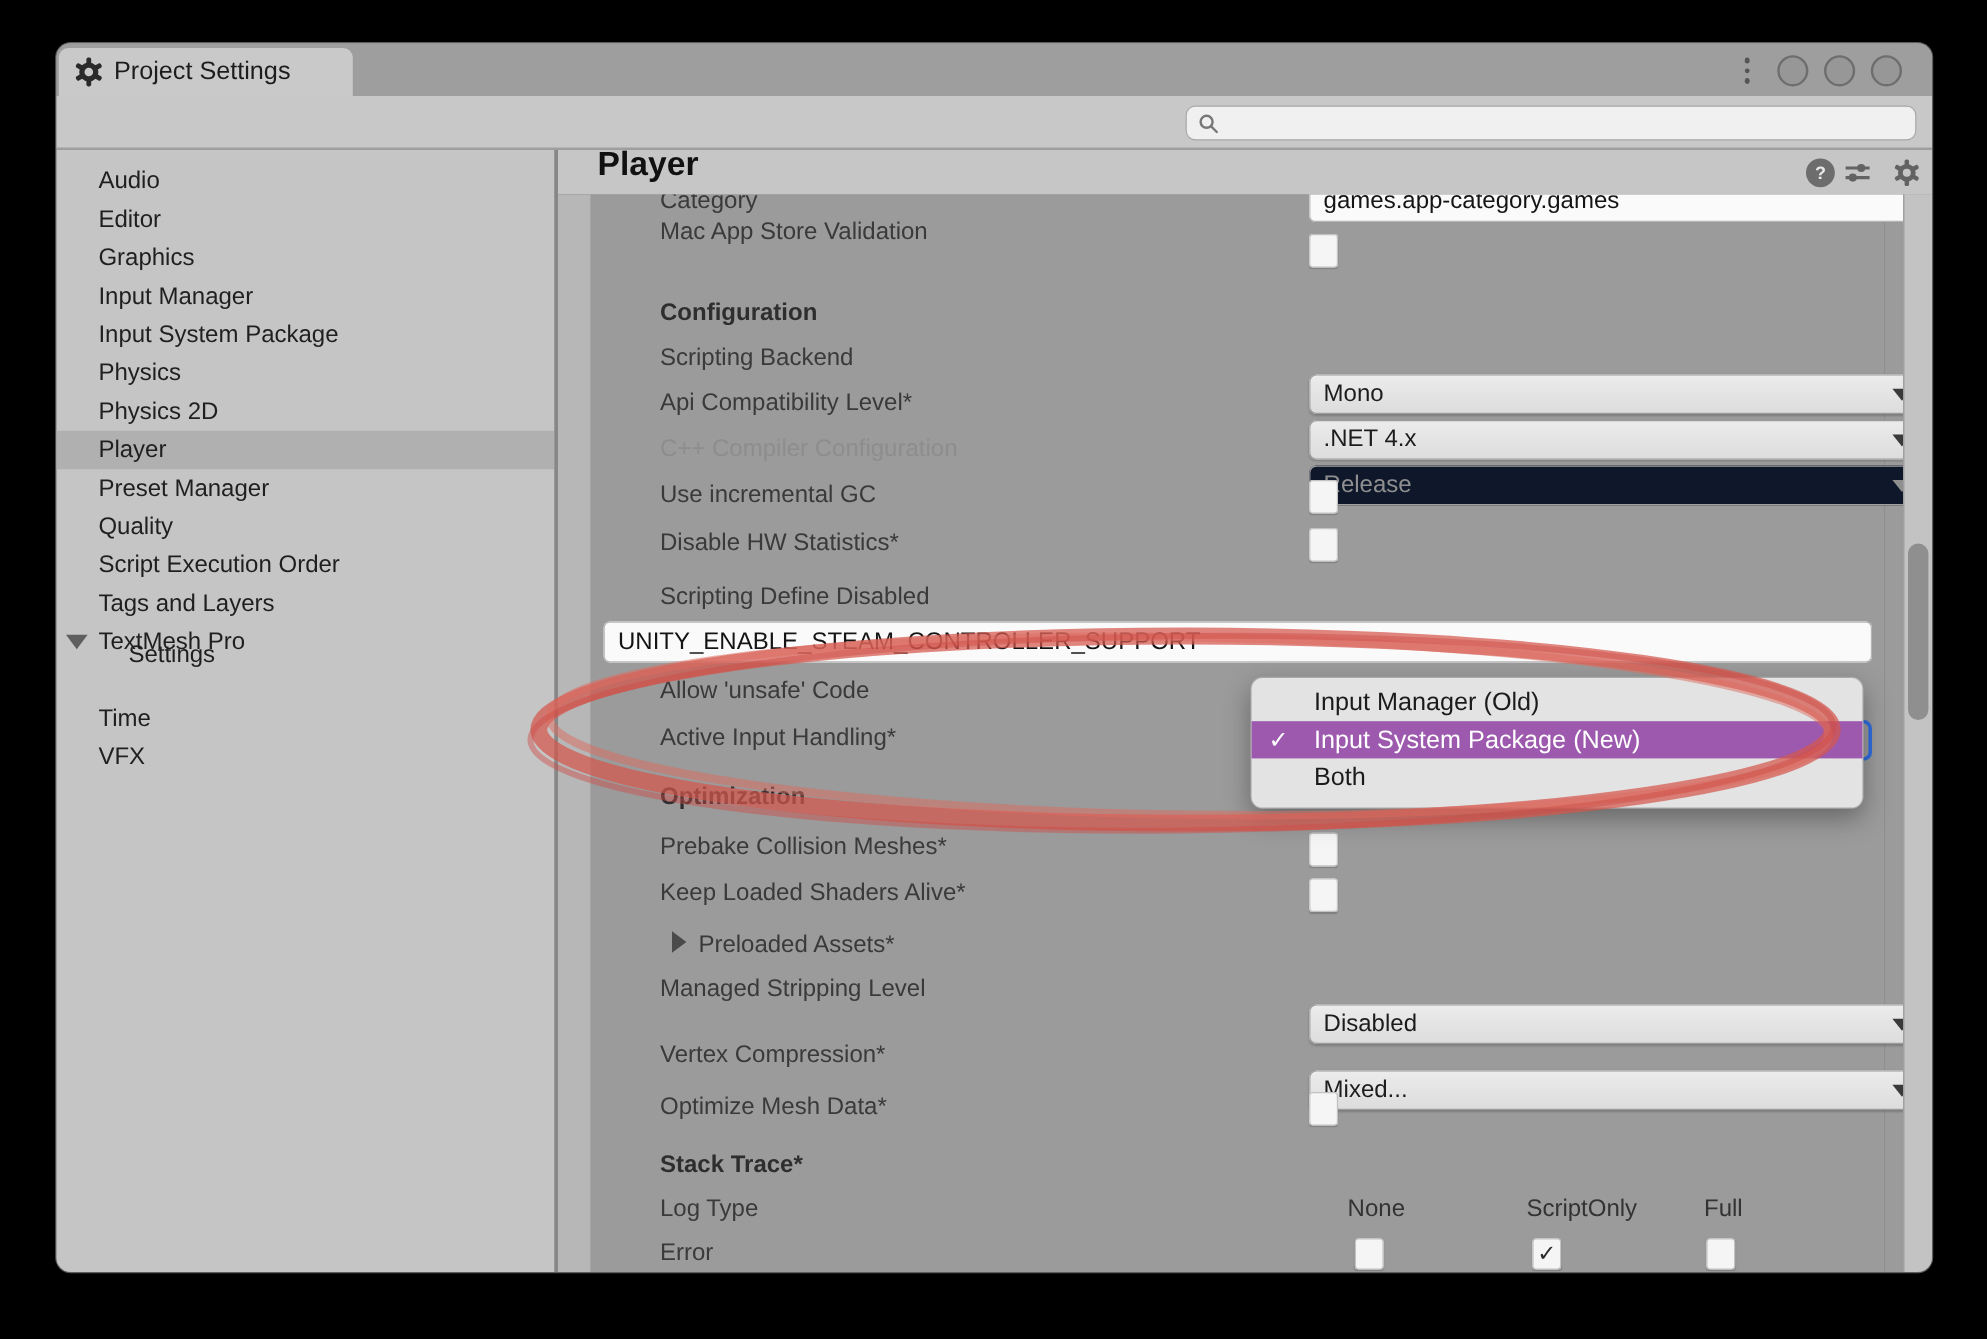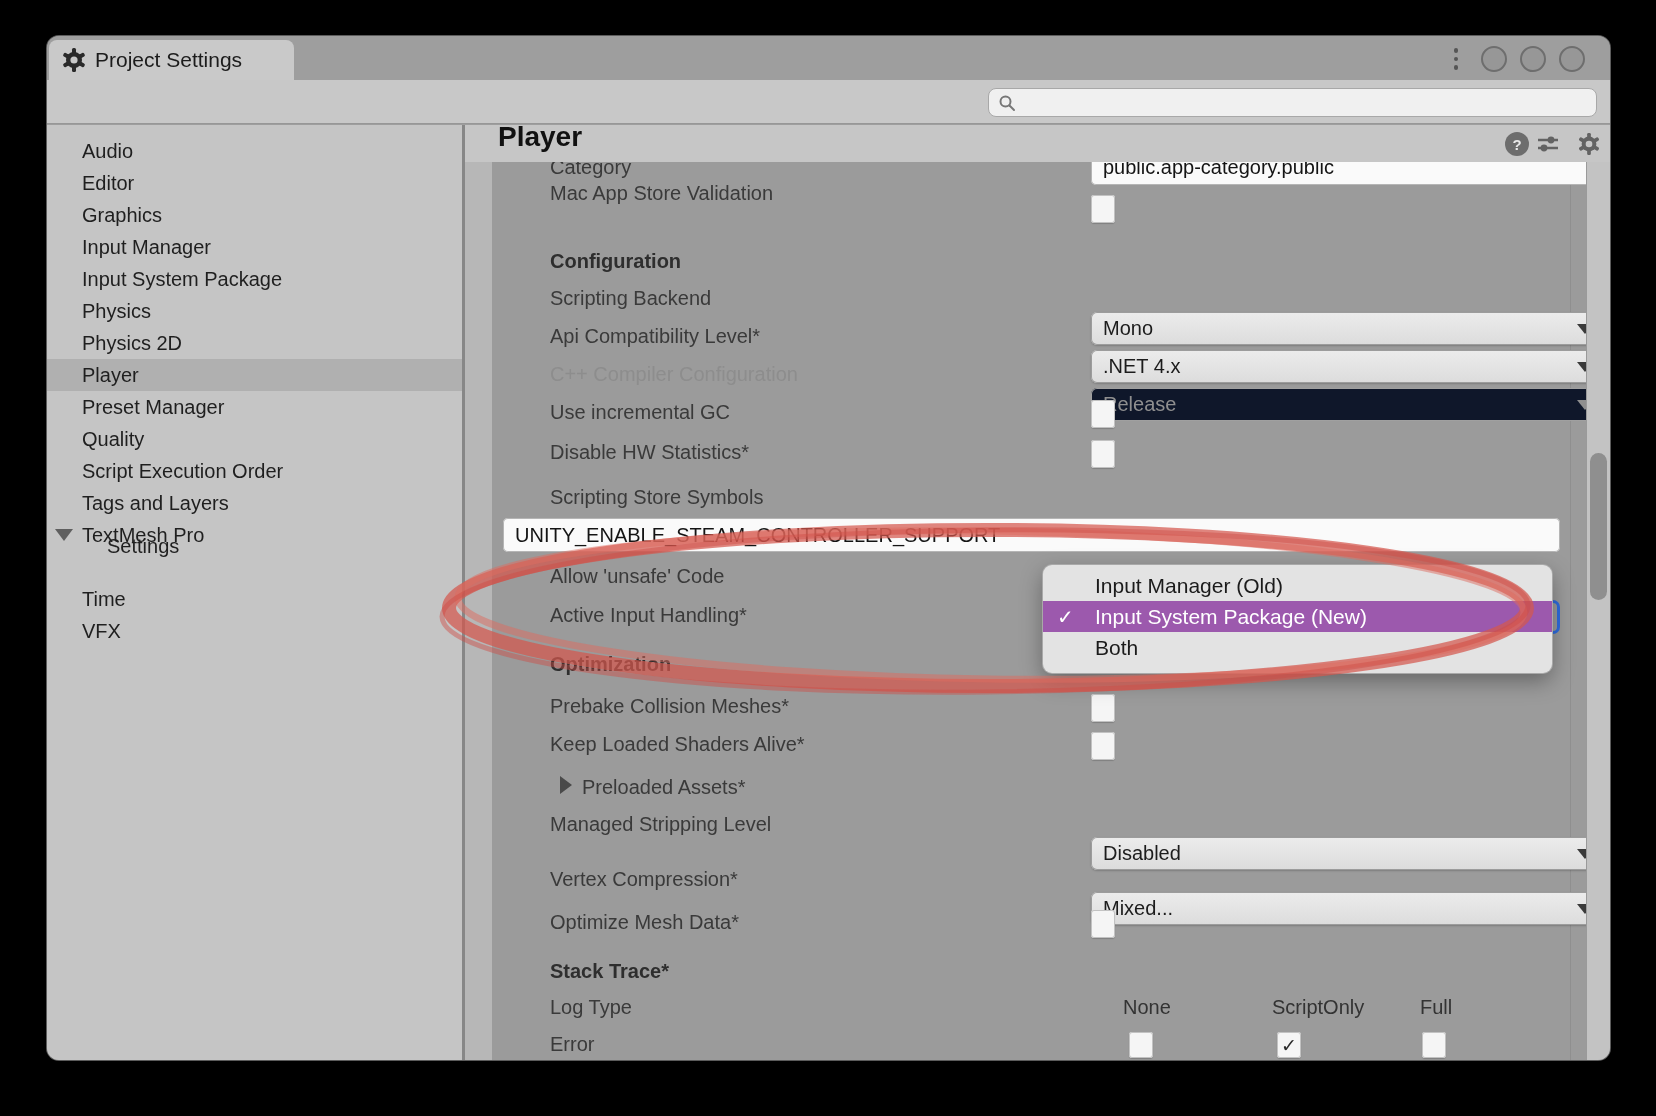--- a/index.html
+++ b/index.html
@@ -213,21 +213,21 @@
         </svg>
       </div>
     </div>
 
     <div id="content">
       <div id="left-strip"></div>
       <div class="thinline"></div>
 
       <span class="lbl" style="top:-6px">Category</span>
       <div class="tf" style="left:626px;top:-13px;width:513px;height:36px">
-        <span>public.app-category.public</span>
+        <span>games.app-category.games</span>
       </div>
 
       <span class="lbl" style="top:20px">Mac App Store Validation</span>
       <div class="cb" style="top:33px"></div>
 
       <span class="lbl bold" style="top:88px">Configuration</span>
 
       <span class="lbl" style="top:125px">Scripting Backend</span>
       <div class="dd" style="top:118px">
         <span>Mono</span>
@@ -245,21 +245,21 @@
         <span>Release</span>
         <i class="dd-arrow"></i>
       </div>
 
       <span class="lbl" style="top:239px">Use incremental GC</span>
       <div class="cb" style="top:238px"></div>
 
       <span class="lbl" style="top:279px">Disable HW Statistics*</span>
       <div class="cb" style="top:278px"></div>
 
-      <span class="lbl" style="top:324px">Scripting Store Symbols</span>
+      <span class="lbl" style="top:324px">Scripting Define Disabled</span>
       <div class="tf" style="left:38px;top:356px;width:1057px;height:34px">
         <span>UNITY_ENABLE_STEAM_CONTROLLER_SUPPORT</span>
       </div>
 
       <span class="lbl" style="top:403px">Allow 'unsafe' Code</span>
       <span class="lbl" style="top:442px">Active Input Handling*</span>
 
       <span class="lbl bold" style="top:491px">Optimization</span>
 
       <span class="lbl" style="top:533px">Prebake Collision Meshes*</span>

